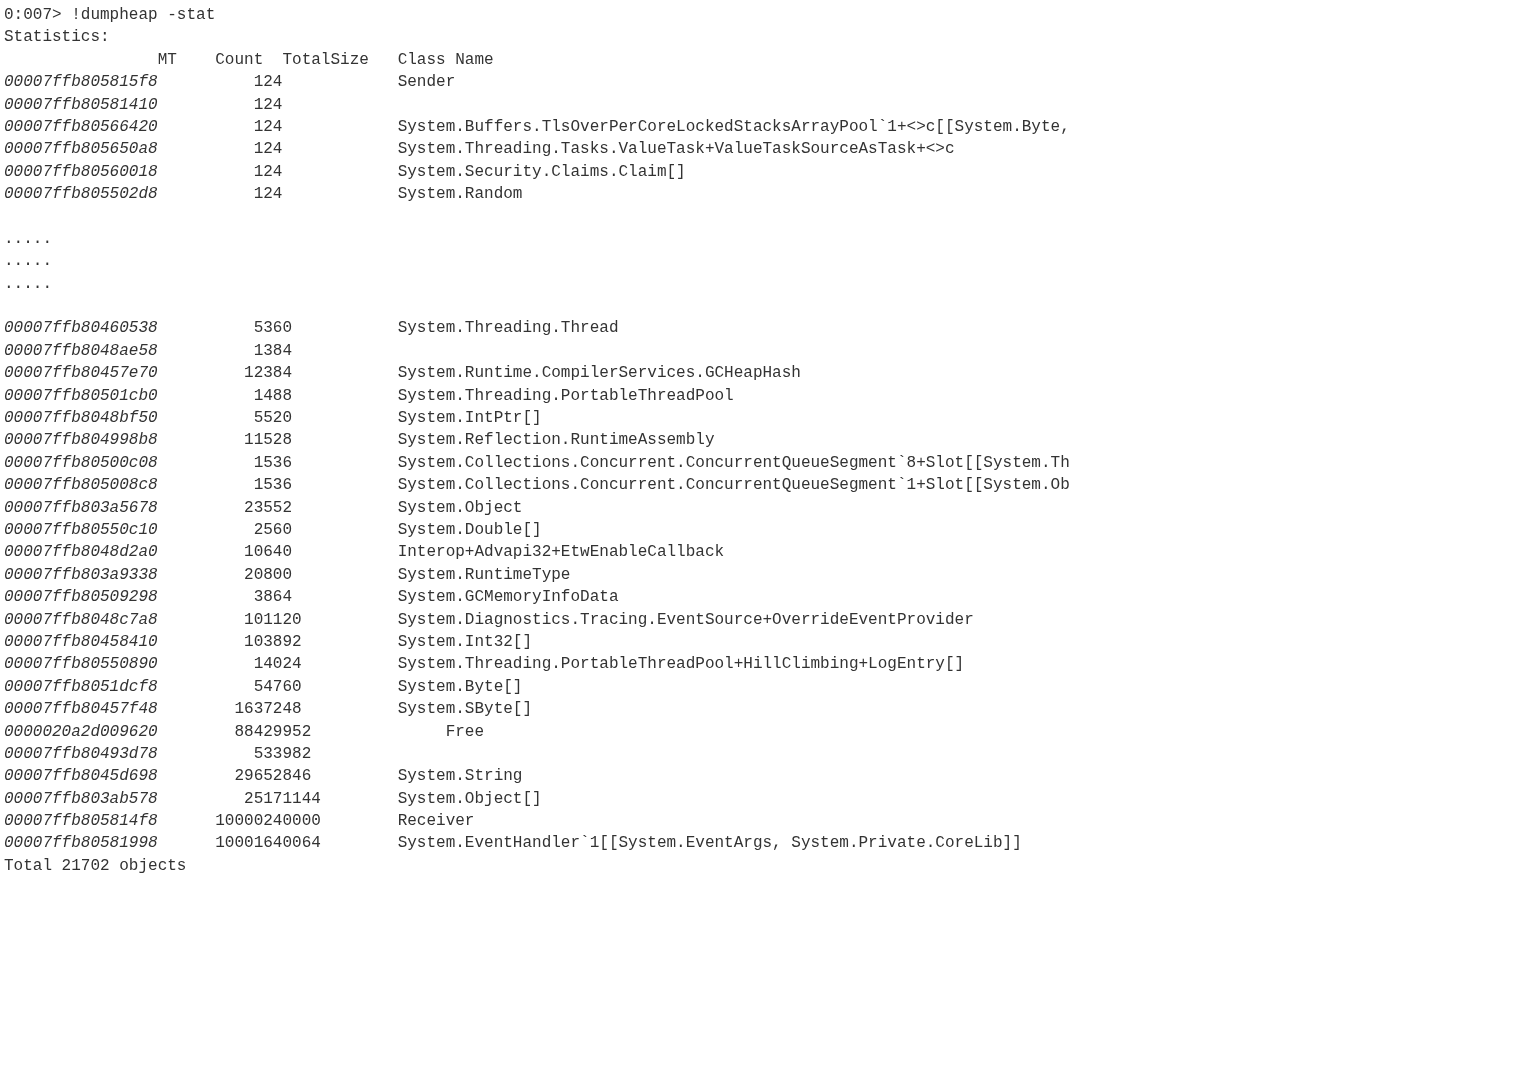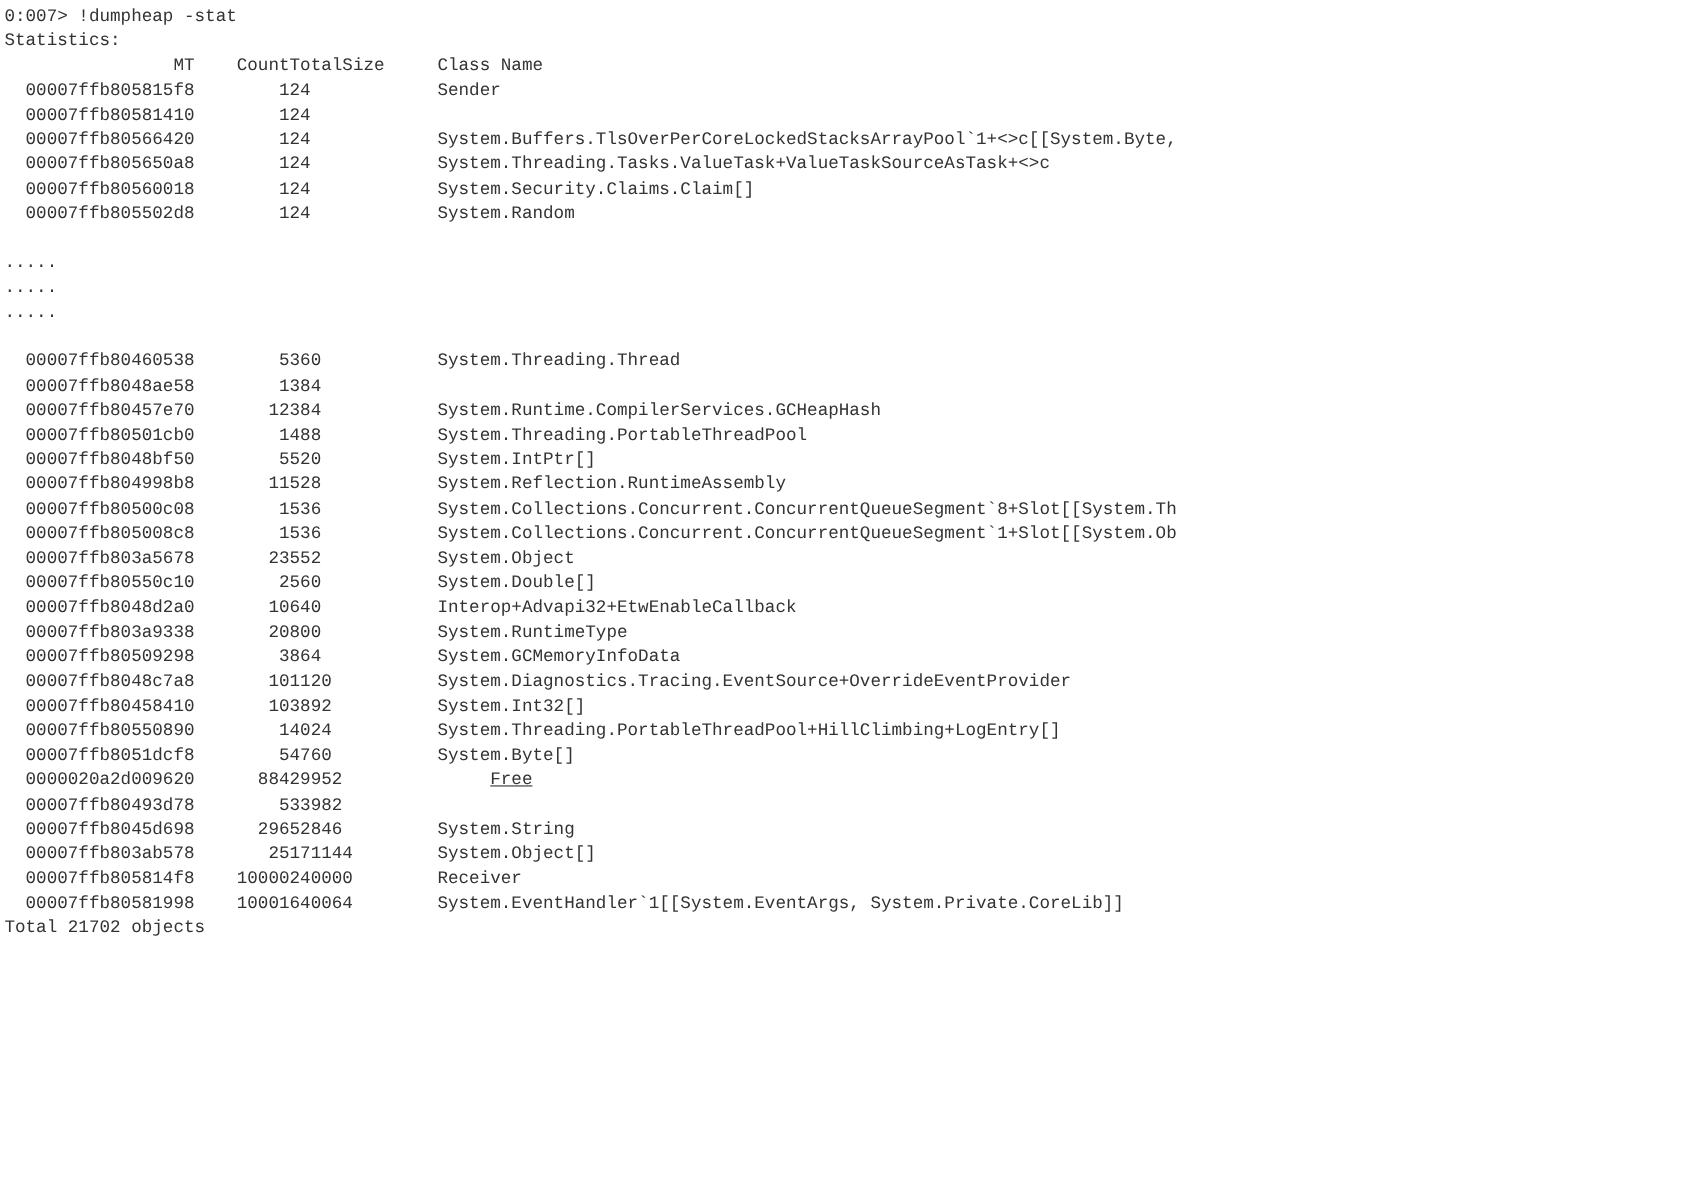--- a/index.html
+++ b/index.html
@@ -20,21 +20,22 @@
     .line {
       display: block;
       white-space: pre;
     }
     .row {
       display: flex;
       white-space: pre;
     }
     .col-mt {
       width: 18ch;
-      text-align: right;
+      text-align: left;
+      font-style: italic;
     }
     .col-count {
       width: 9ch;
       text-align: right;
     }
     .col-size {
       width: 13ch;
       text-align: left;
     }
     .col-class {
@@ -49,29 +50,28 @@
     .hdr-mt {
       width: 18ch;
       text-align: right;
     }
     .hdr-count {
       width: 9ch;
       text-align: right;
     }
     .hdr-size {
       width: 13ch;
-      text-align: left;
+      text-align: center;
     }
     .hdr-class {
       padding-left: 1ch;
       text-align: left;
     }
     .free-indent {
       padding-left: 6ch;
-      text-decoration: underline;
     }
     .blank {
       height: 1.4em;
     }
   </style>
 </head>
 <body>
 
 <div>
   <span class="line">0:007&gt; !dumpheap -stat</span>
@@ -110,20 +110,21 @@
       <div class="row"><span class="col-mt">00007ffb805008c8</span><span class="col-count">1</span><span class="col-size">536</span><span class="col-class">System.Collections.Concurrent.ConcurrentQueueSegment`1+Slot[[System.Ob</span></div>
       <div class="row"><span class="col-mt">00007ffb803a5678</span><span class="col-count">23</span><span class="col-size">552</span><span class="col-class">System.Object</span></div>
       <div class="row"><span class="col-mt">00007ffb80550c10</span><span class="col-count">2</span><span class="col-size">560</span><span class="col-class">System.Double[]</span></div>
       <div class="row"><span class="col-mt">00007ffb8048d2a0</span><span class="col-count">10</span><span class="col-size">640</span><span class="col-class">Interop+Advapi32+EtwEnableCallback</span></div>
       <div class="row"><span class="col-mt">00007ffb803a9338</span><span class="col-count">20</span><span class="col-size">800</span><span class="col-class">System.RuntimeType</span></div>
       <div class="row"><span class="col-mt">00007ffb80509298</span><span class="col-count">3</span><span class="col-size">864</span><span class="col-class">System.GCMemoryInfoData</span></div>
       <div class="row"><span class="col-mt">00007ffb8048c7a8</span><span class="col-count">10</span><span class="col-size">1120</span><span class="col-class">System.Diagnostics.Tracing.EventSource+OverrideEventProvider</span></div>
       <div class="row"><span class="col-mt">00007ffb80458410</span><span class="col-count">10</span><span class="col-size">3892</span><span class="col-class">System.Int32[]</span></div>
       <div class="row"><span class="col-mt">00007ffb80550890</span><span class="col-count">1</span><span class="col-size">4024</span><span class="col-class">System.Threading.PortableThreadPool+HillClimbing+LogEntry[]</span></div>
       <div class="row"><span class="col-mt">00007ffb8051dcf8</span><span class="col-count">5</span><span class="col-size">4760</span><span class="col-class">System.Byte[]</span></div>
+      <div class="row"><span class="col-mt">00007ffb80457f48</span><span class="col-count">163</span><span class="col-size">7248</span><span class="col-class">System.SByte[]</span></div>
       <div class="row"><span class="col-mt">0000020a2d009620</span><span class="col-count">884</span><span class="col-size">29952</span><span class="col-class free-indent">Free</span></div>
       <div class="row"><span class="col-mt">00007ffb80493d78</span><span class="col-count">5</span><span class="col-size">33982</span></div>
       <div class="row"><span class="col-mt">00007ffb8045d698</span><span class="col-count">296</span><span class="col-size">52846</span><span class="col-class">System.String</span></div>
       <div class="row"><span class="col-mt">00007ffb803ab578</span><span class="col-count">25</span><span class="col-size">171144</span><span class="col-class">System.Object[]</span></div>
       <div class="row"><span class="col-mt">00007ffb805814f8</span><span class="col-count">10000</span><span class="col-size">240000</span><span class="col-class">Receiver</span></div>
       <div class="row"><span class="col-mt">00007ffb80581998</span><span class="col-count">10001</span><span class="col-size">640064</span><span class="col-class">System.EventHandler`1[[System.EventArgs, System.Private.CoreLib]]</span></div>
     </div>
 
   <span class="line">Total 21702 objects</span>
 </div>

